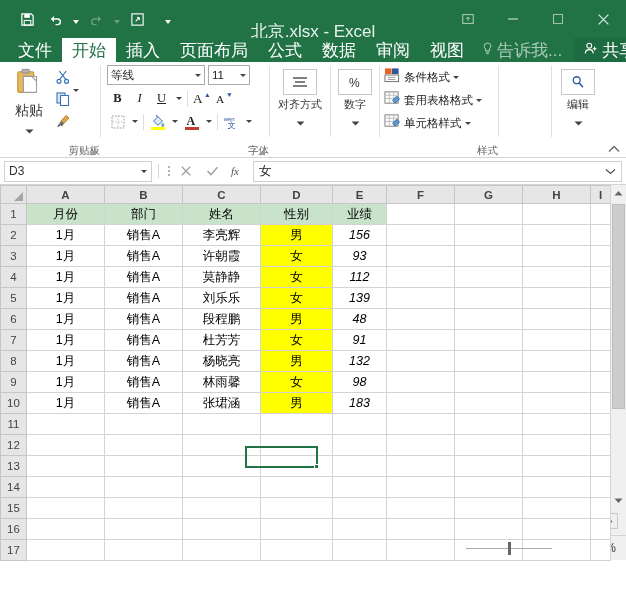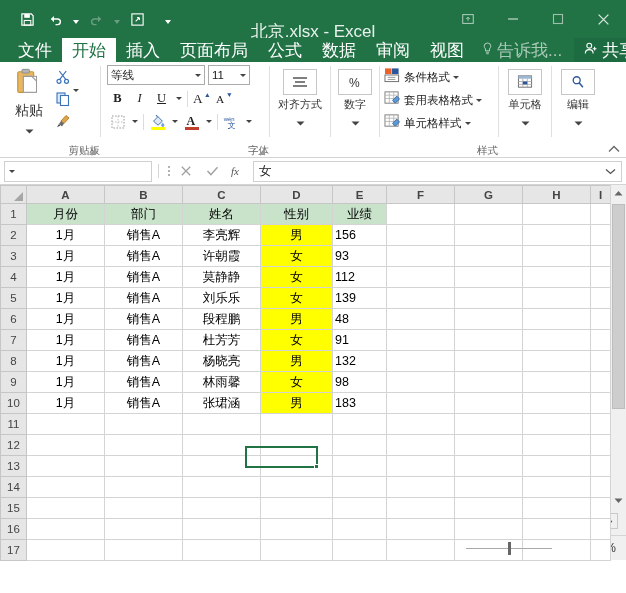--- a/index.html
+++ b/index.html
@@ -158,21 +158,21 @@
   .corner .tri {
     position:absolute; right:3px; bottom:2px; width:0;height:0;
     border-left: 9px solid transparent; border-bottom: 9px solid #a6a6a6;
   }
   td.cell {
     border: 1px solid #d4d4d4; height: 21px; font-size: 12.5px; color: #000;
     text-align: center; padding: 0 2px; background: #fff; overflow:hidden; white-space:nowrap;
   }
   td.cell.hdr { background: #c9e3ca; }
   td.cell.yellow { background: #ffff00; }
-  td.cell.num { text-align: left; }
+  td.cell.num { text-align: center; font-style: italic; }
   tr.r td.rowhead-cell { width: 26px; }
   
   .selbox {
     position: absolute; border: 2px solid #217346; pointer-events: none; z-index: 5;
   }
   .selhandle {
     position: absolute; width: 5px; height: 5px; background: #217346;
     border: 1px solid #fff; z-index: 6;
   }
   
@@ -543,38 +543,20 @@
           </div>
         </div>
       </div>
       <div class="grp-label">
         <span>样式</span>
       </div>
     </div>
     <div class="grp-sep"></div>
 
     <div class="grp" style="width:52px">
-      <div class="grp-body" style="justify-content:center">
-        <div class="boxbtn" style="width:46px">
-          <div class="sq">
-            <svg width="18" height="16" viewBox="0 0 18 17">
-                <rect x="2" y="2" width="14" height="12" fill="#fff" stroke="#6b6b6b" stroke-width="1"></rect>
-                <rect x="2" y="2" width="14" height="3" fill="#9bb7d4"></rect>
-                <path d="M2 8h14M2 11h14M6.7 5v9M11.4 5v9" stroke="#a9a9a9" stroke-width="0.9"></path>
-                <rect x="6.7" y="8" width="4.7" height="3" fill="#2b579a"></rect>
-              </svg>
-          </div>
-          <span class="lab">单元格</span>
-          <span>
-            <svg width="9" height="5" viewBox="0 0 9 5">
-                <path d="M0.5 0.5L4.5 4.5L8.5 0.5z" fill="#444"></path>
-              </svg>
-          </span>
-        </div>
-      </div>
       <div class="grp-label"></div>
     </div>
     <div class="grp-sep"></div>
 
     <div class="grp" style="width:52px">
       <div class="grp-body" style="justify-content:center">
         <div class="boxbtn" style="width:46px">
           <div class="sq">
             <svg width="18" height="16" viewBox="0 0 18 17">
                 <circle cx="7.6" cy="6.6" r="3.7" fill="none" stroke="#2b579a" stroke-width="1.4"></circle>
@@ -594,20 +576,21 @@
 
     <div class="collapse-ribbon">
       <svg width="12" height="8" viewBox="0 0 12 8">
           <path d="M1 6.5L6 1.5l5 5" fill="none" stroke="#666" stroke-width="1.3"></path>
         </svg>
     </div>
   </div>
 
   <div class="fbar">
     <div class="namebox">
+      <span class="v">D3</span>
       <i class="mc"></i>
     </div>
     <div class="fb-sep"></div>
     <div class="dots3">
         <i></i>
         <i></i>
         <i></i>
       </div>
     <div class="fbtns">
       <div class="fbtn">

